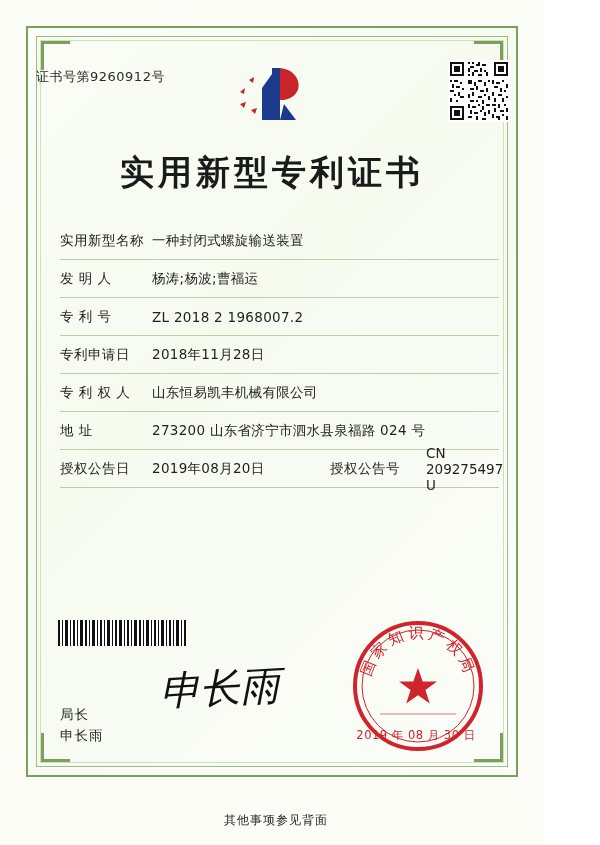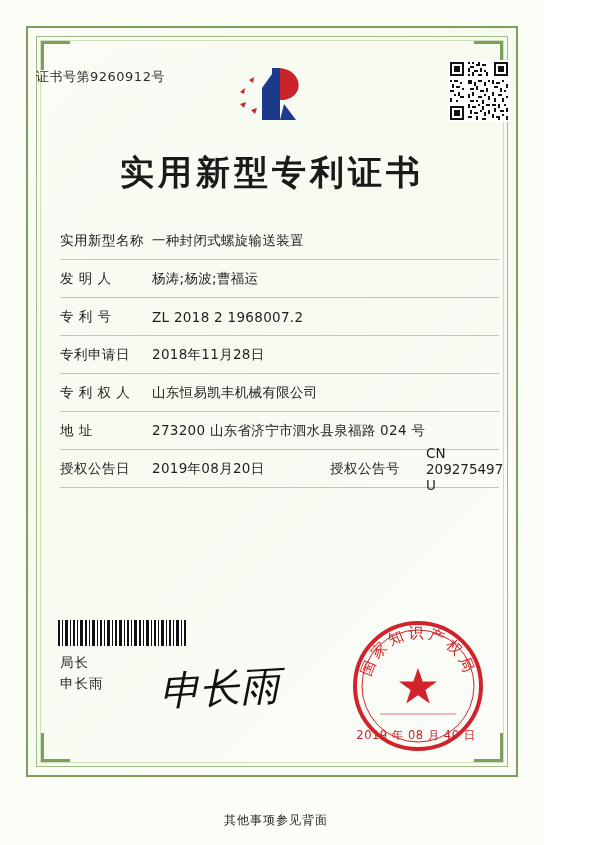--- a/index.html
+++ b/index.html
@@ -161,21 +161,21 @@
     left: 58px;
     top: 620px;
     width: 128px;
     height: 26px;
   }
 
   
   .sig-block {
     position: absolute;
     left: 60px;
-    top: 652px;
+    top: 704px;
     font-size: 13.5px;
     line-height: 1.55;
     color: #1f1f1f;
     letter-spacing: 1px;
   }
   .signature {
     position: absolute;
     left: 160px;
     top: 660px;
     width: 160px;
@@ -448,18 +448,18 @@
       <path id="sealArc" d="M 20 68 A 48 48 0 0 1 116 68" fill="none"></path>
       <text font-size="15" fill="#d0232b" font-family="DejaVu Serif, serif" letter-spacing="4">
         <textPath href="#sealArc" startOffset="50%" text-anchor="middle">国家知识产权局</textPath>
       </text>
       <g transform="translate(68,66)">
         <polygon fill="#d0232b" points="0,-16 4.7,-2.4 19,-2.4 7.4,6 11.8,19.4 0,11.2 -11.8,19.4 -7.4,6 -19,-2.4 -4.7,-2.4"></polygon>
       </g>
       <path d="M 30 96 L 106 96" stroke="#d0232b" stroke-width="1.2" fill="none" opacity="0.6"></path>
     </svg>
   </div>
-  <div class="seal-date">2019 年 08 月 40 日</div>
+  <div class="seal-date">2019 年 08 月 30 日</div>
 
 
   <div class="footer-note">其他事项参见背面</div>
 
 </div>
 
 </body></html>

